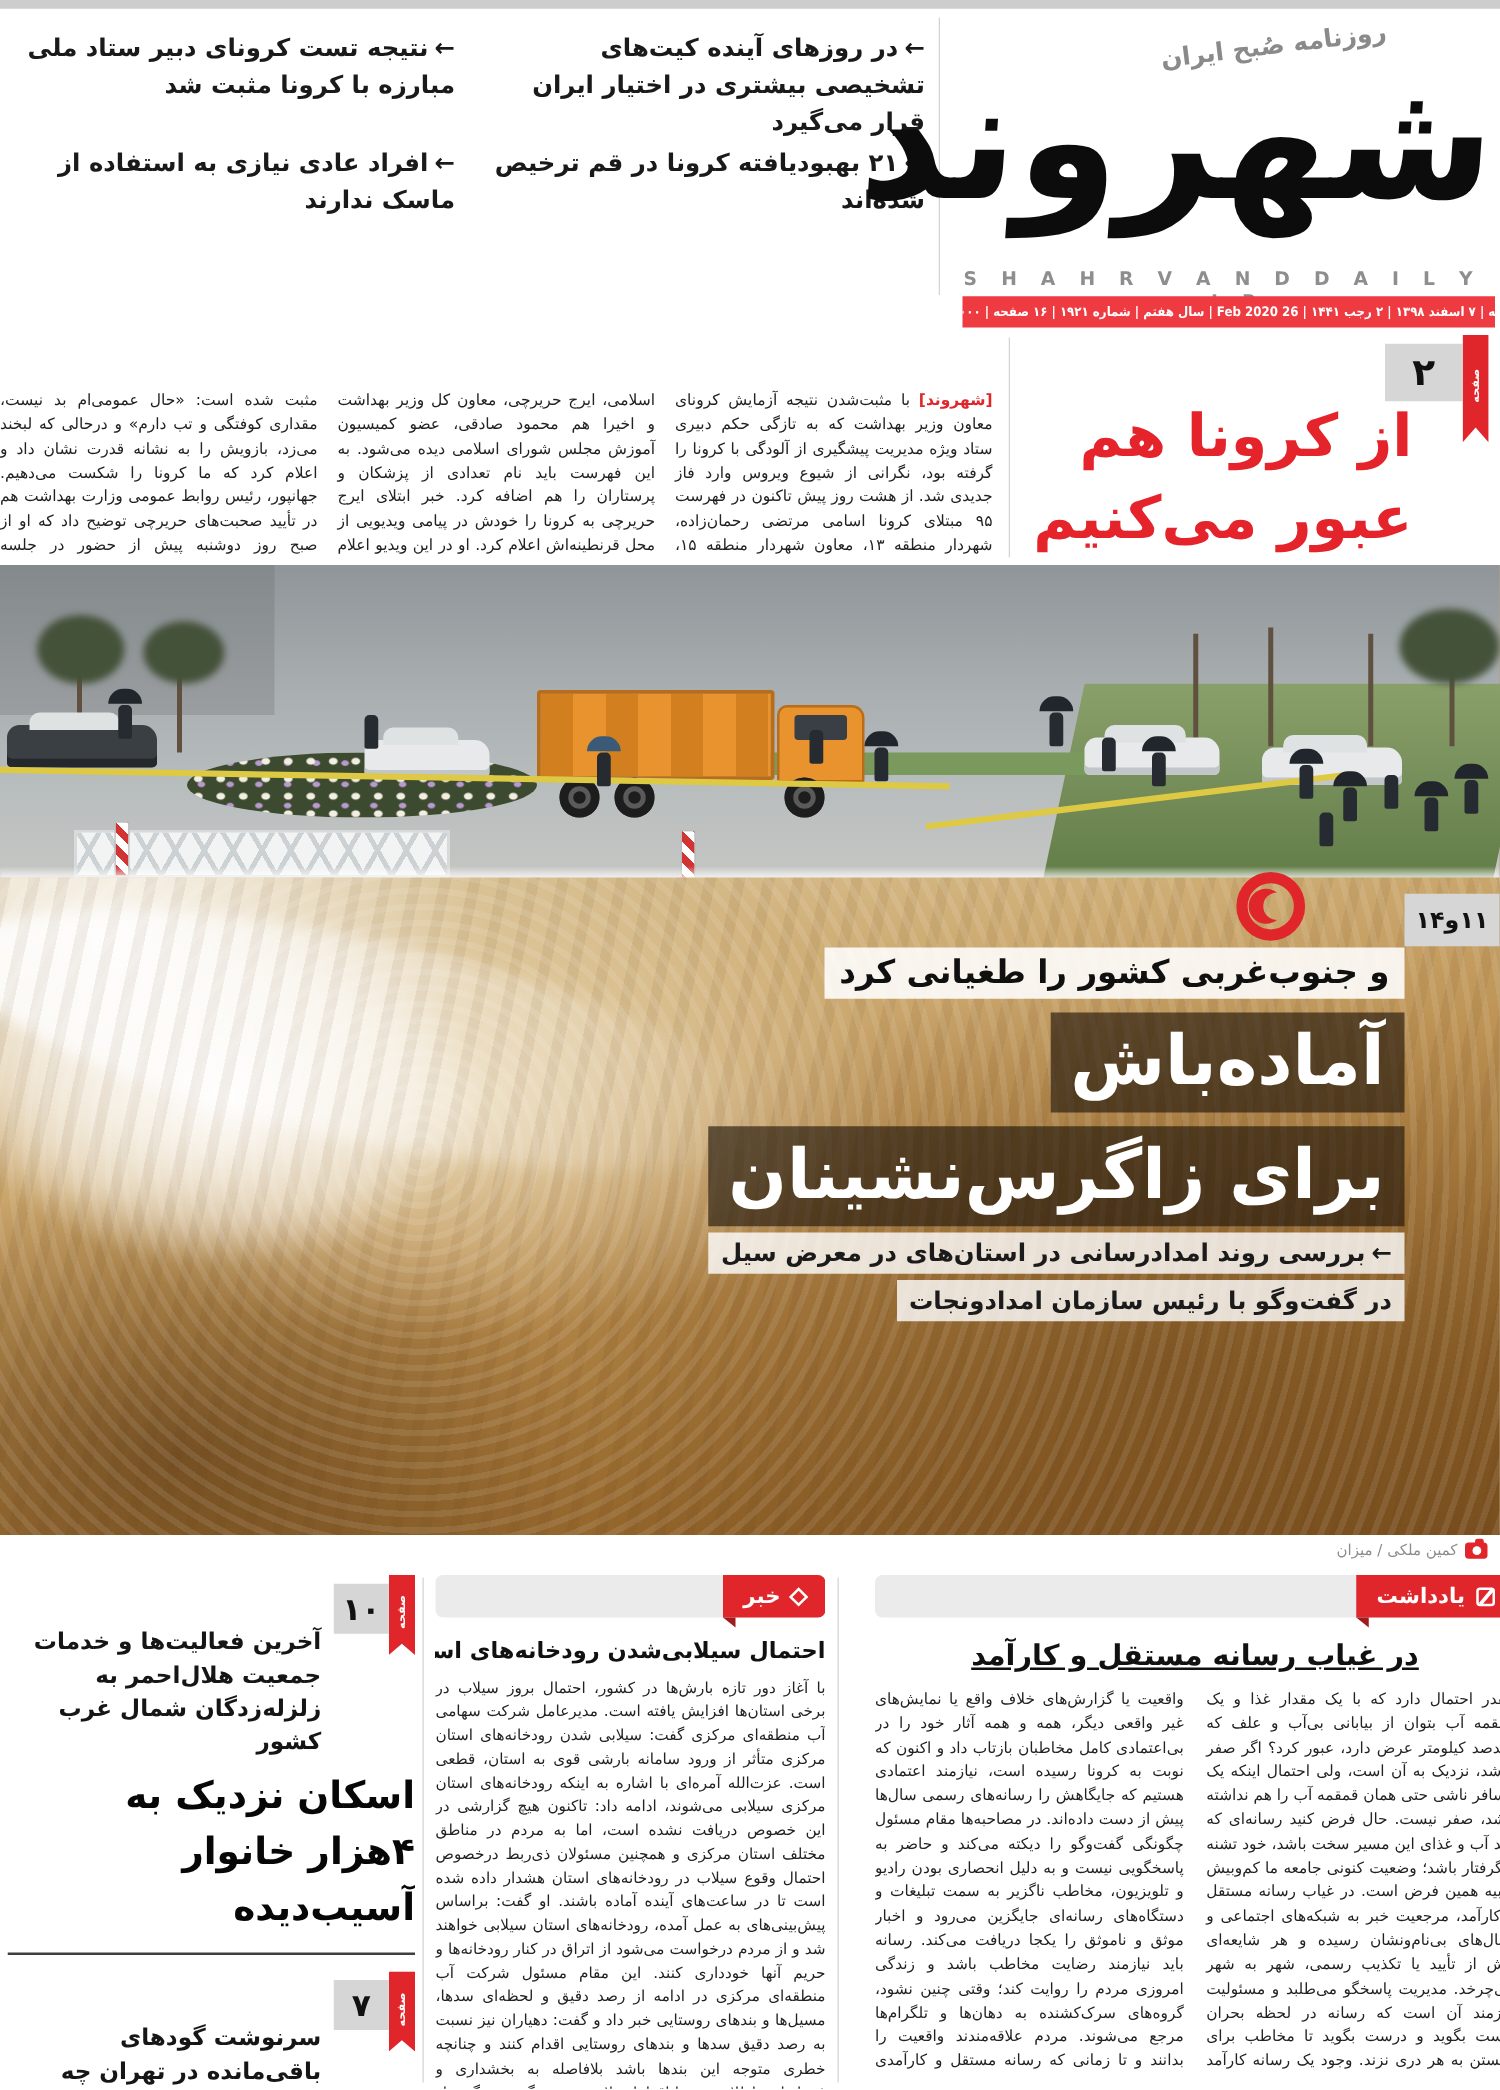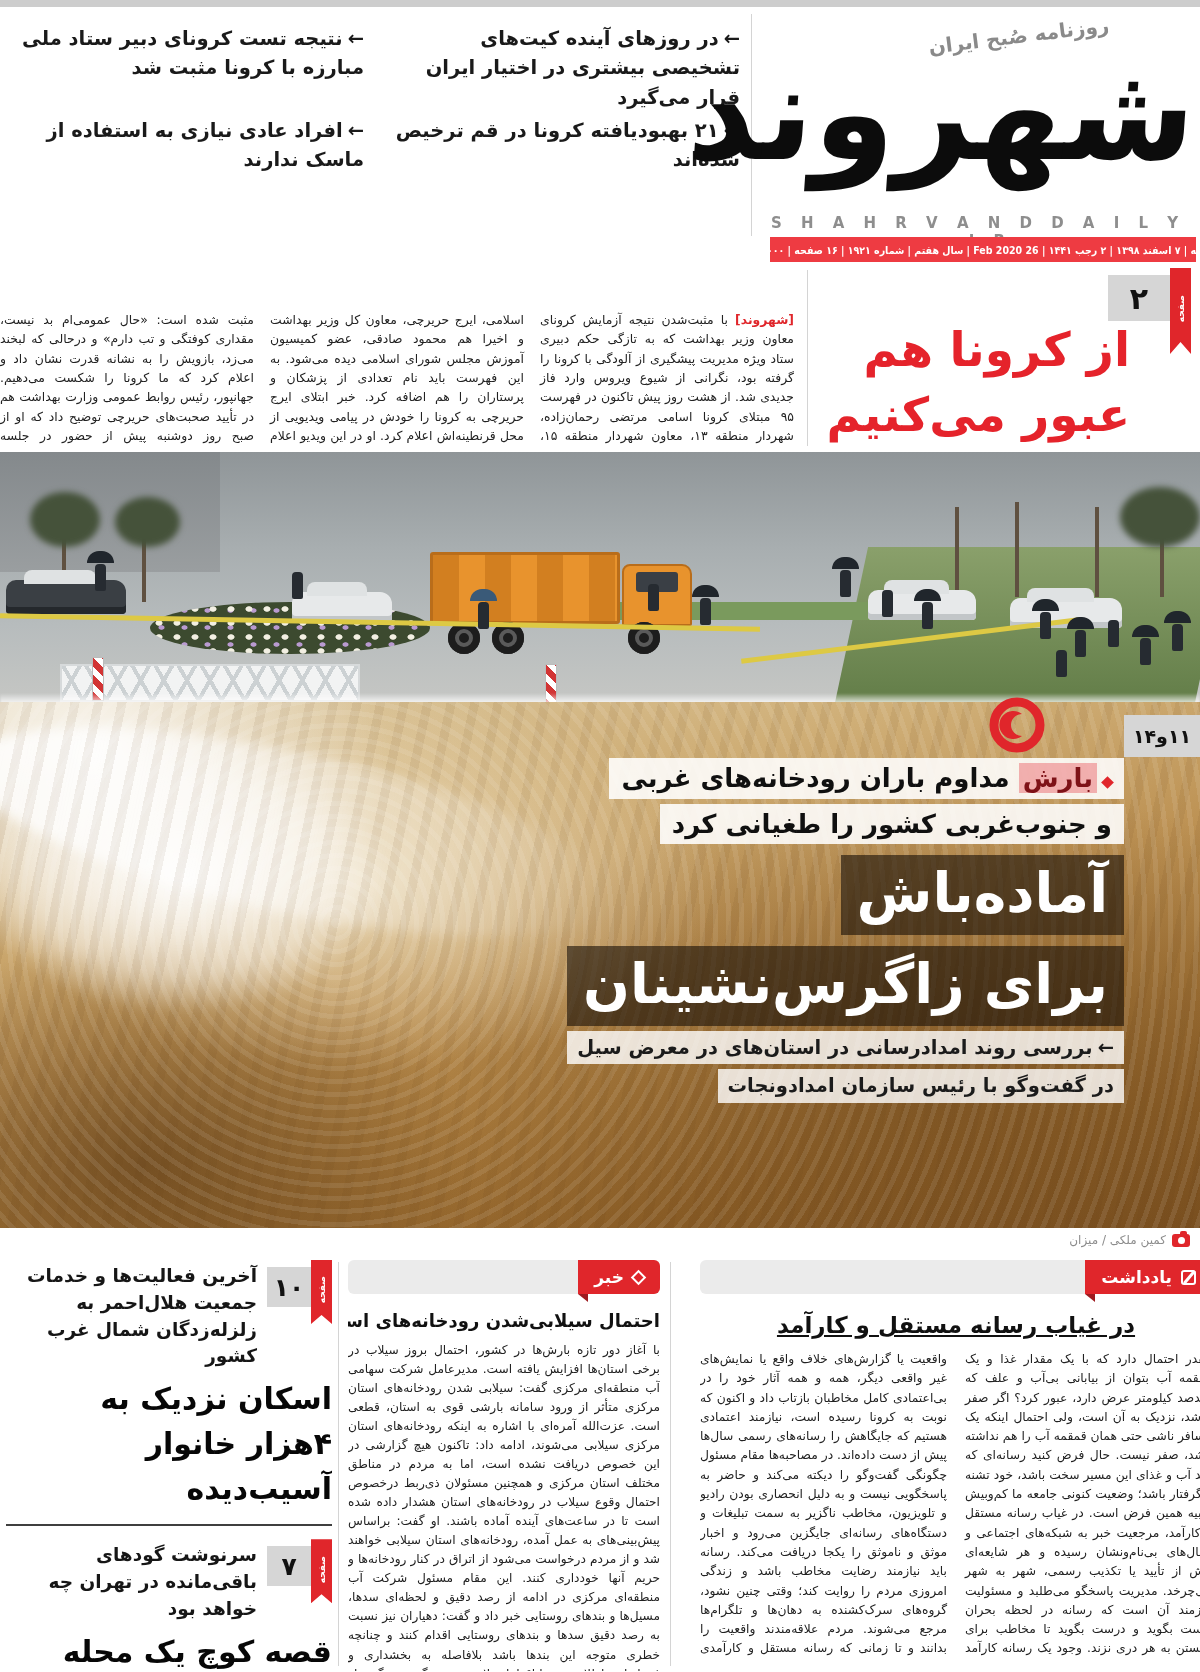--- a/index.html
+++ b/index.html
@@ -170,21 +170,21 @@
   .news-title { text-align:center; font-size:18px; font-weight:900; margin:16px 0 10px;
                 white-space:nowrap; letter-spacing:-.3px; }
   .news-body { font-size:12.2px; line-height:1.56; text-align:justify; height:330px;
                overflow:hidden; color:#222; }
 
   .teasers { left:6px; top:1260px; width:326px; height:412px; overflow:hidden; }
   .t-head { display:flex; gap:10px; align-items:flex-start; }
   .t-badge .ribbon { height:64px; }
   .t-badge .numbox { width:44px; height:40px; font-size:25px; }
   .t-kicker { font-size:18.5px; font-weight:700; line-height:1.45; text-align:right;
-              padding-top:3px; color:#161616; flex:1; }
+              padding-top:3px; color:#161616; flex:1;margin-top:38px; }
   .t-headline { font-size:30px; font-weight:900; line-height:1.5; text-align:right; margin-top:6px;
                 color:#070707; }
   .t-hr { border:none; border-top:2.5px solid #3f3f3f; margin:13px 0; }
 </style>
 </head>
 <body>
 
 <div class="page">
 
   <div class="abs top-strip"></div>
@@ -296,21 +296,20 @@
       </svg>
     </div>
     <div class="ph-badge page-badge">
       <div class="ribbon">
           <span>صفحه</span>
         </div>
       <div class="numbox">۱۱و۱۴</div>
     </div>
 
     <div class="ph-text">
-      <div class="kick"><span class="diamond-ico"></span><span class="word-red">بارش</span><span> مداوم باران رودخانه‌های غربی</span></div>
       <div class="kick">و جنوب‌غربی کشور را طغیانی کرد</div>
       <div class="bigline">آماده‌باش</div>
       <div class="bigline">برای زاگرس‌نشینان</div>
       <div class="subline"><span class="bullet-arrow">←</span><span>بررسی روند امدادرسانی در استان‌های در معرض سیل</span></div>
       <div class="subline">در گفت‌وگو با رئیس سازمان امدادونجات</div>
     </div>
   </div>
 
   <div class="abs credit">
     <span class="cam"></span>

